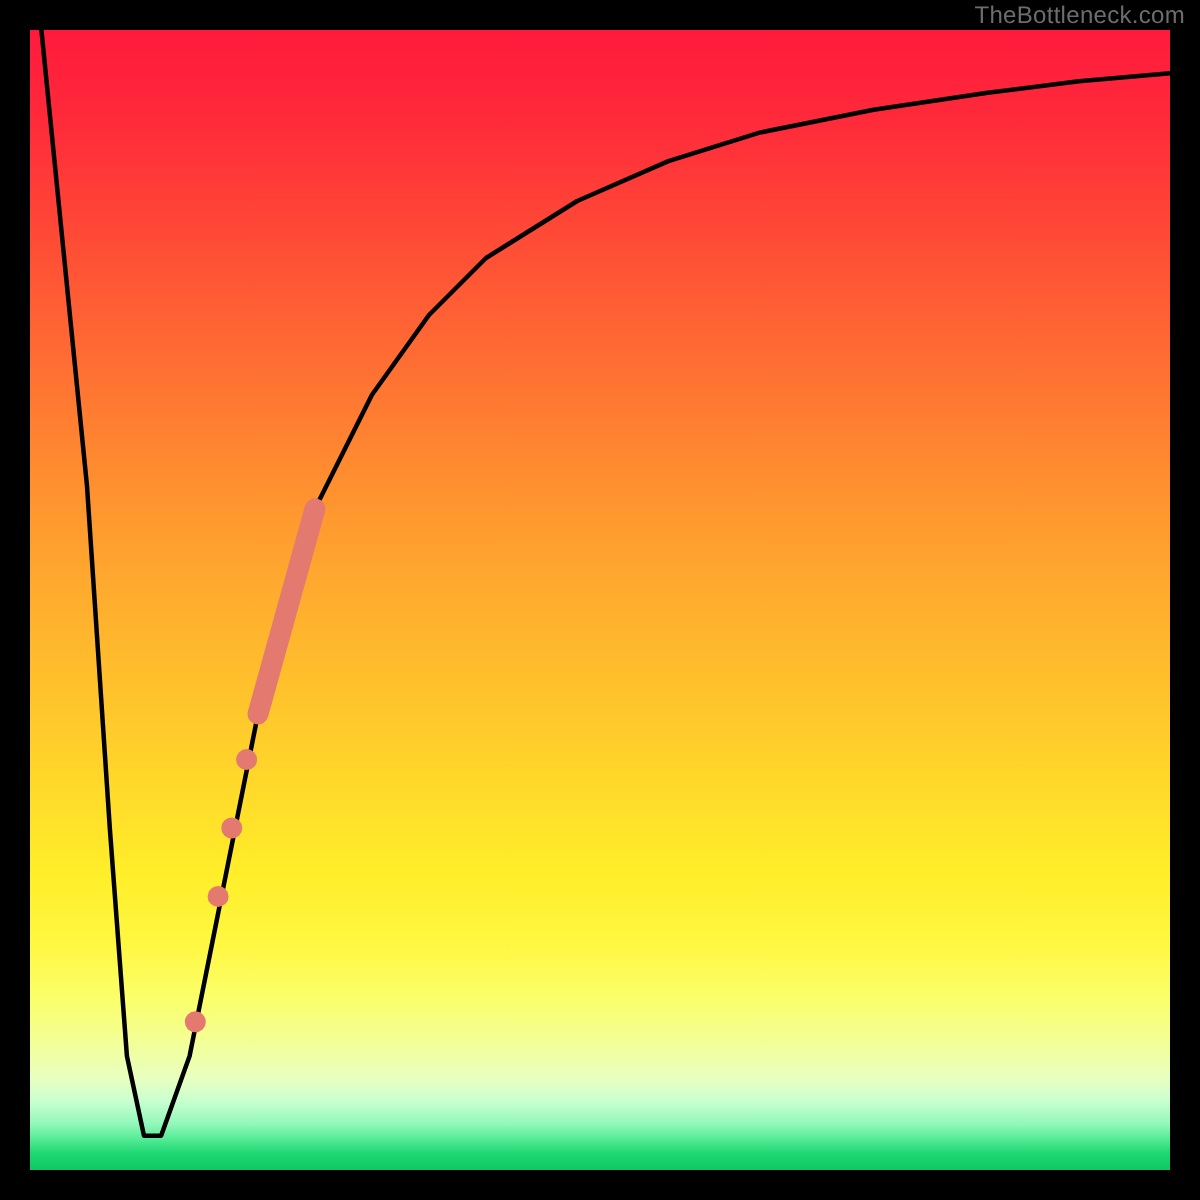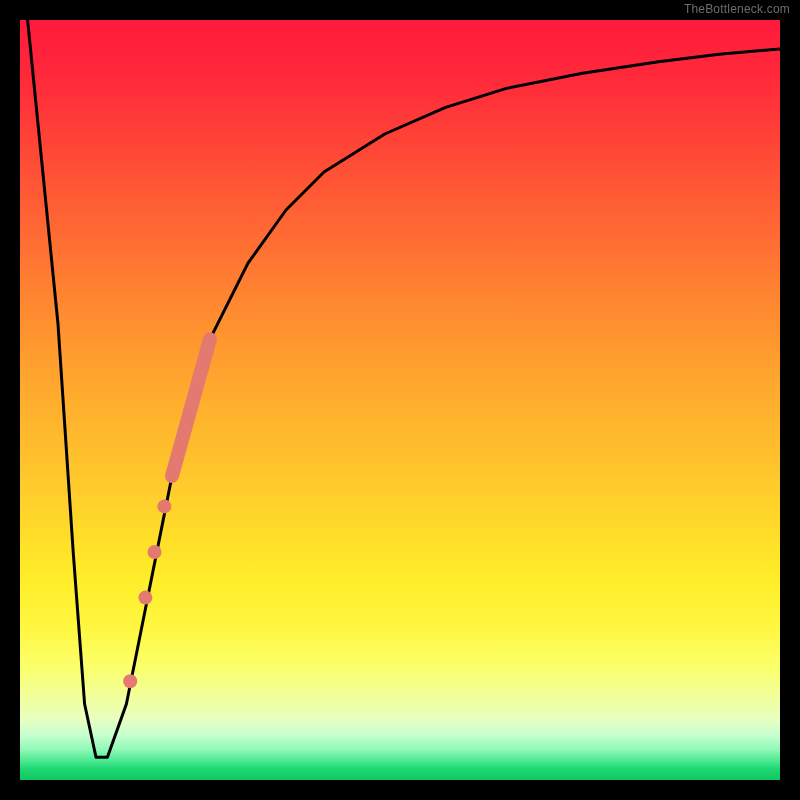--- a/index.html
+++ b/index.html
@@ -48,21 +48,21 @@
     top: 0;
     width: 760px;
     height: 760px;
     overflow: visible;
   }
   .watermark {
     position: absolute;
     top: 2px;
     right: 10px;
     color: #6d6d6d;
-    font-size: 12px;
+    font-size: 16px;
     letter-spacing: 0.2px;
   }
   .curve {
     fill: none;
     stroke: #000;
     stroke-width: 3;
     stroke-linecap: round;
     stroke-linejoin: round;
   }
   .marker {

